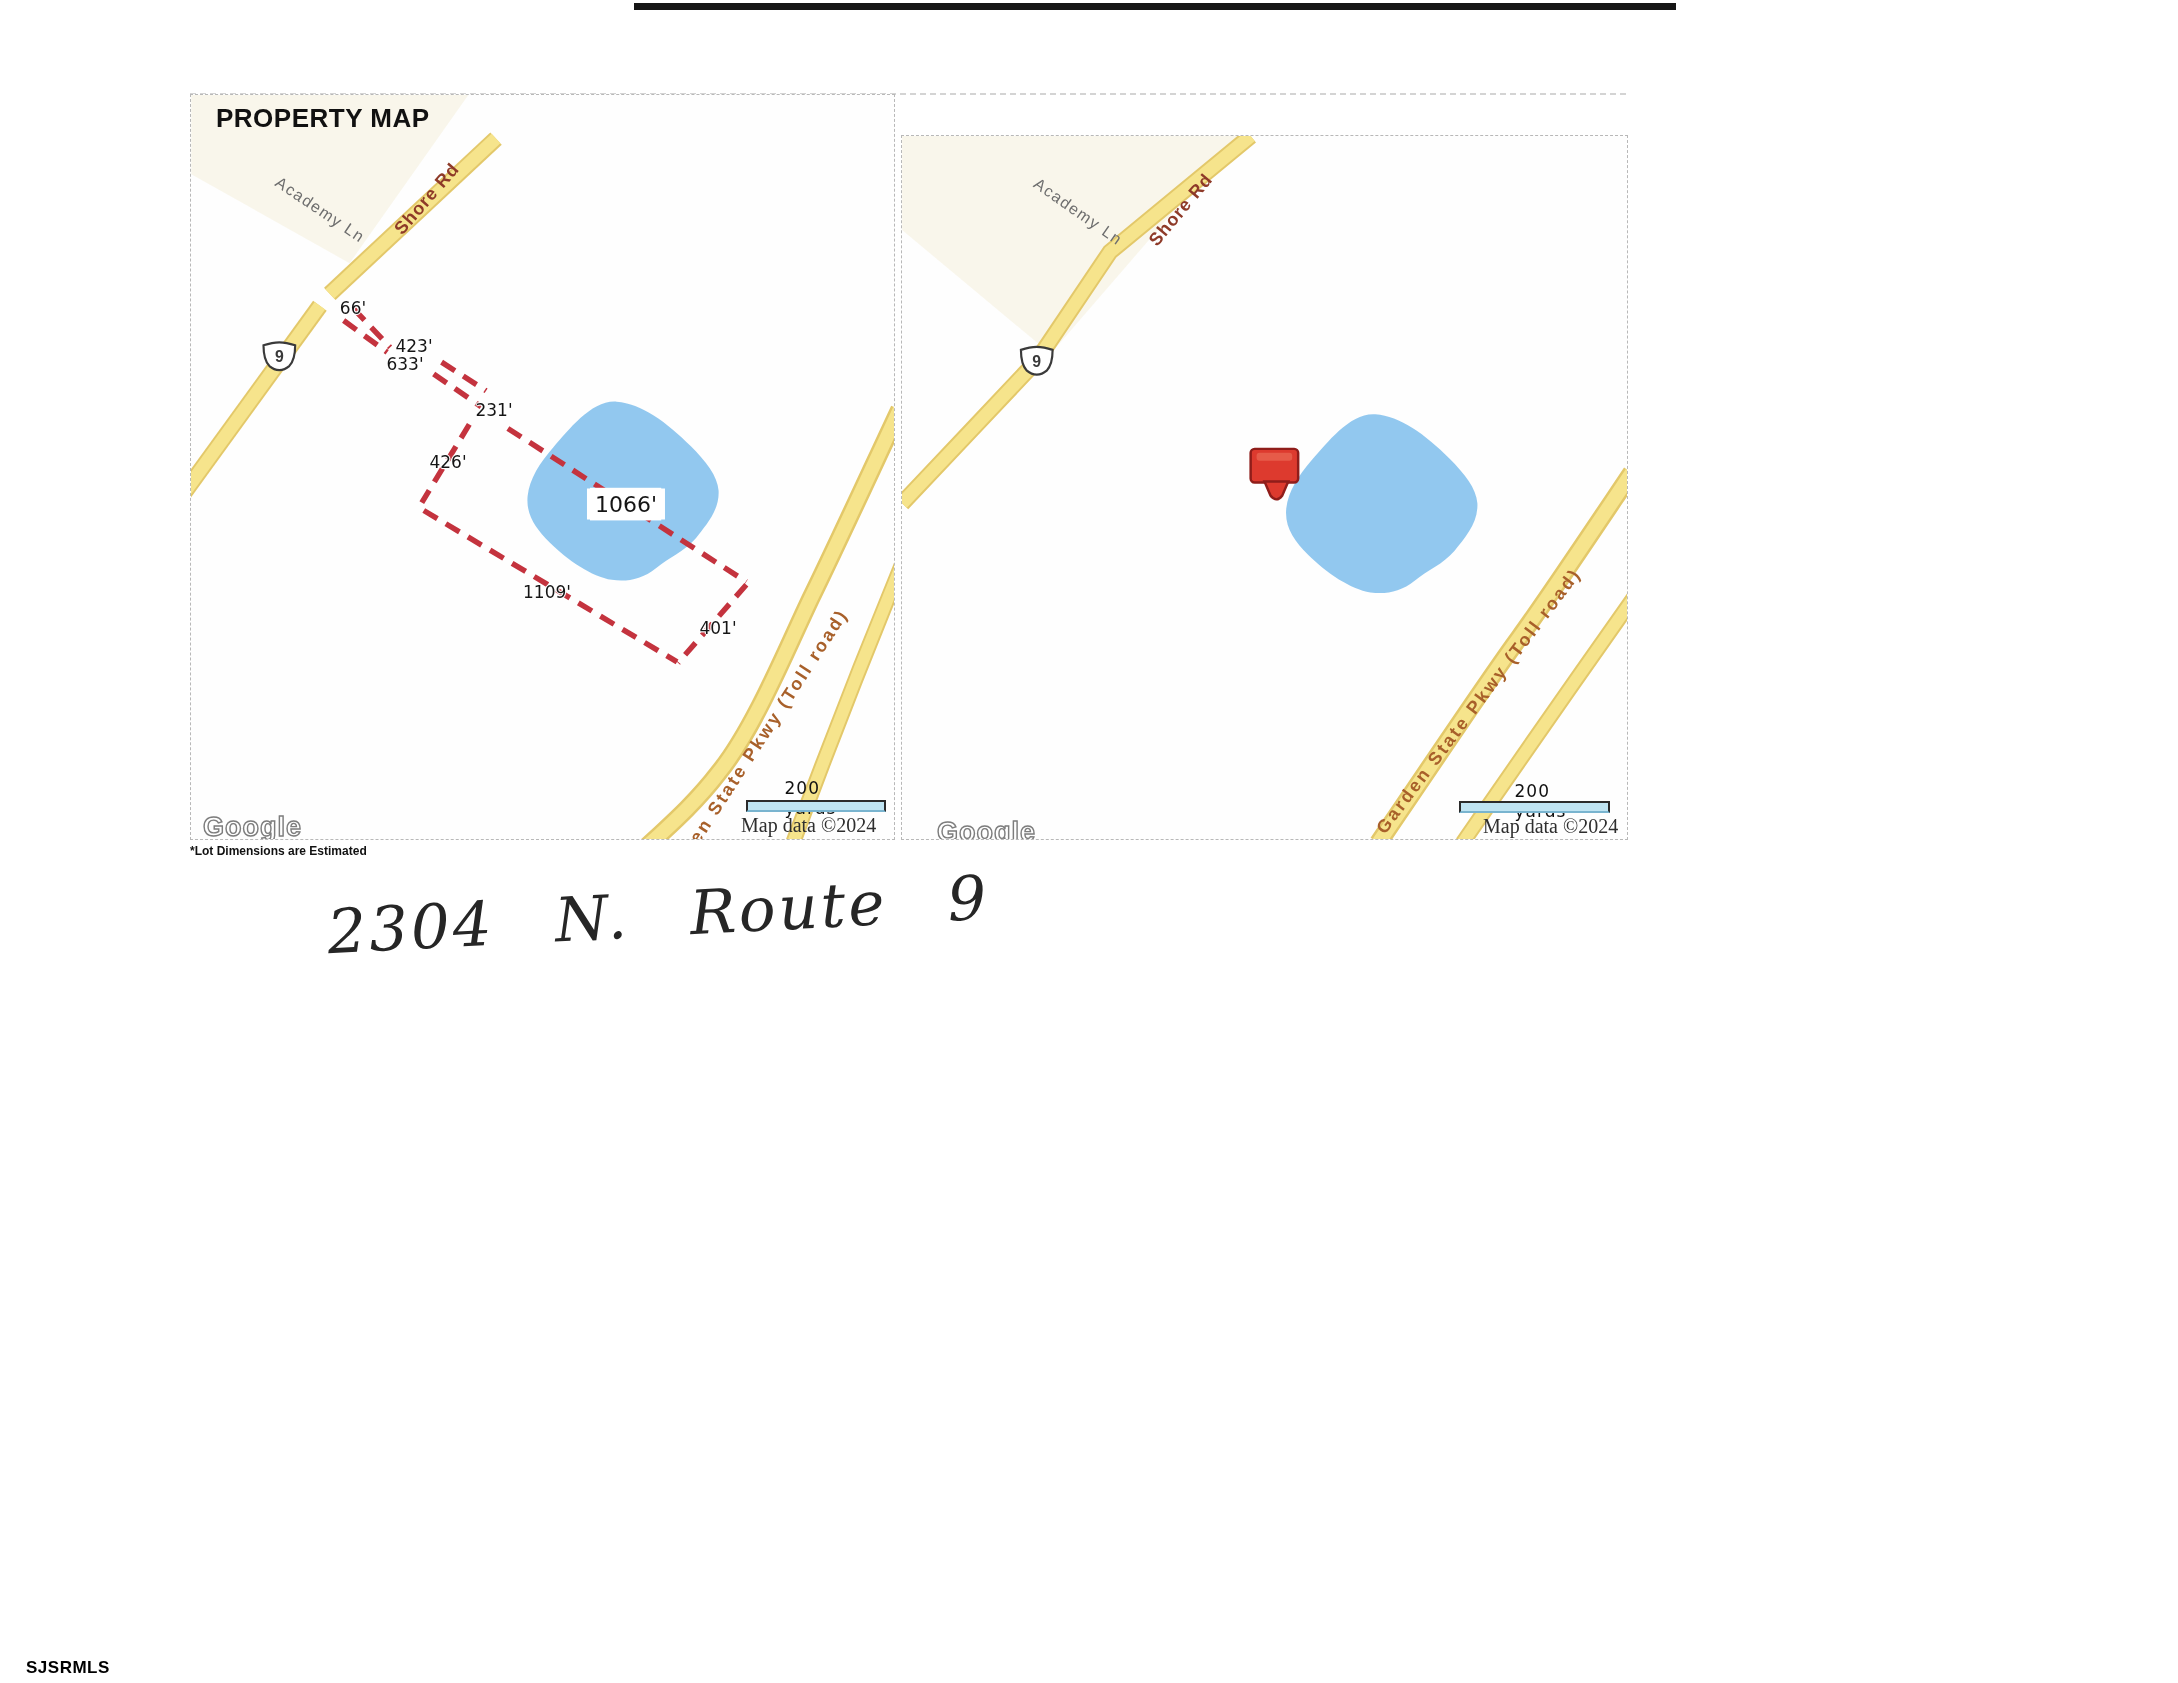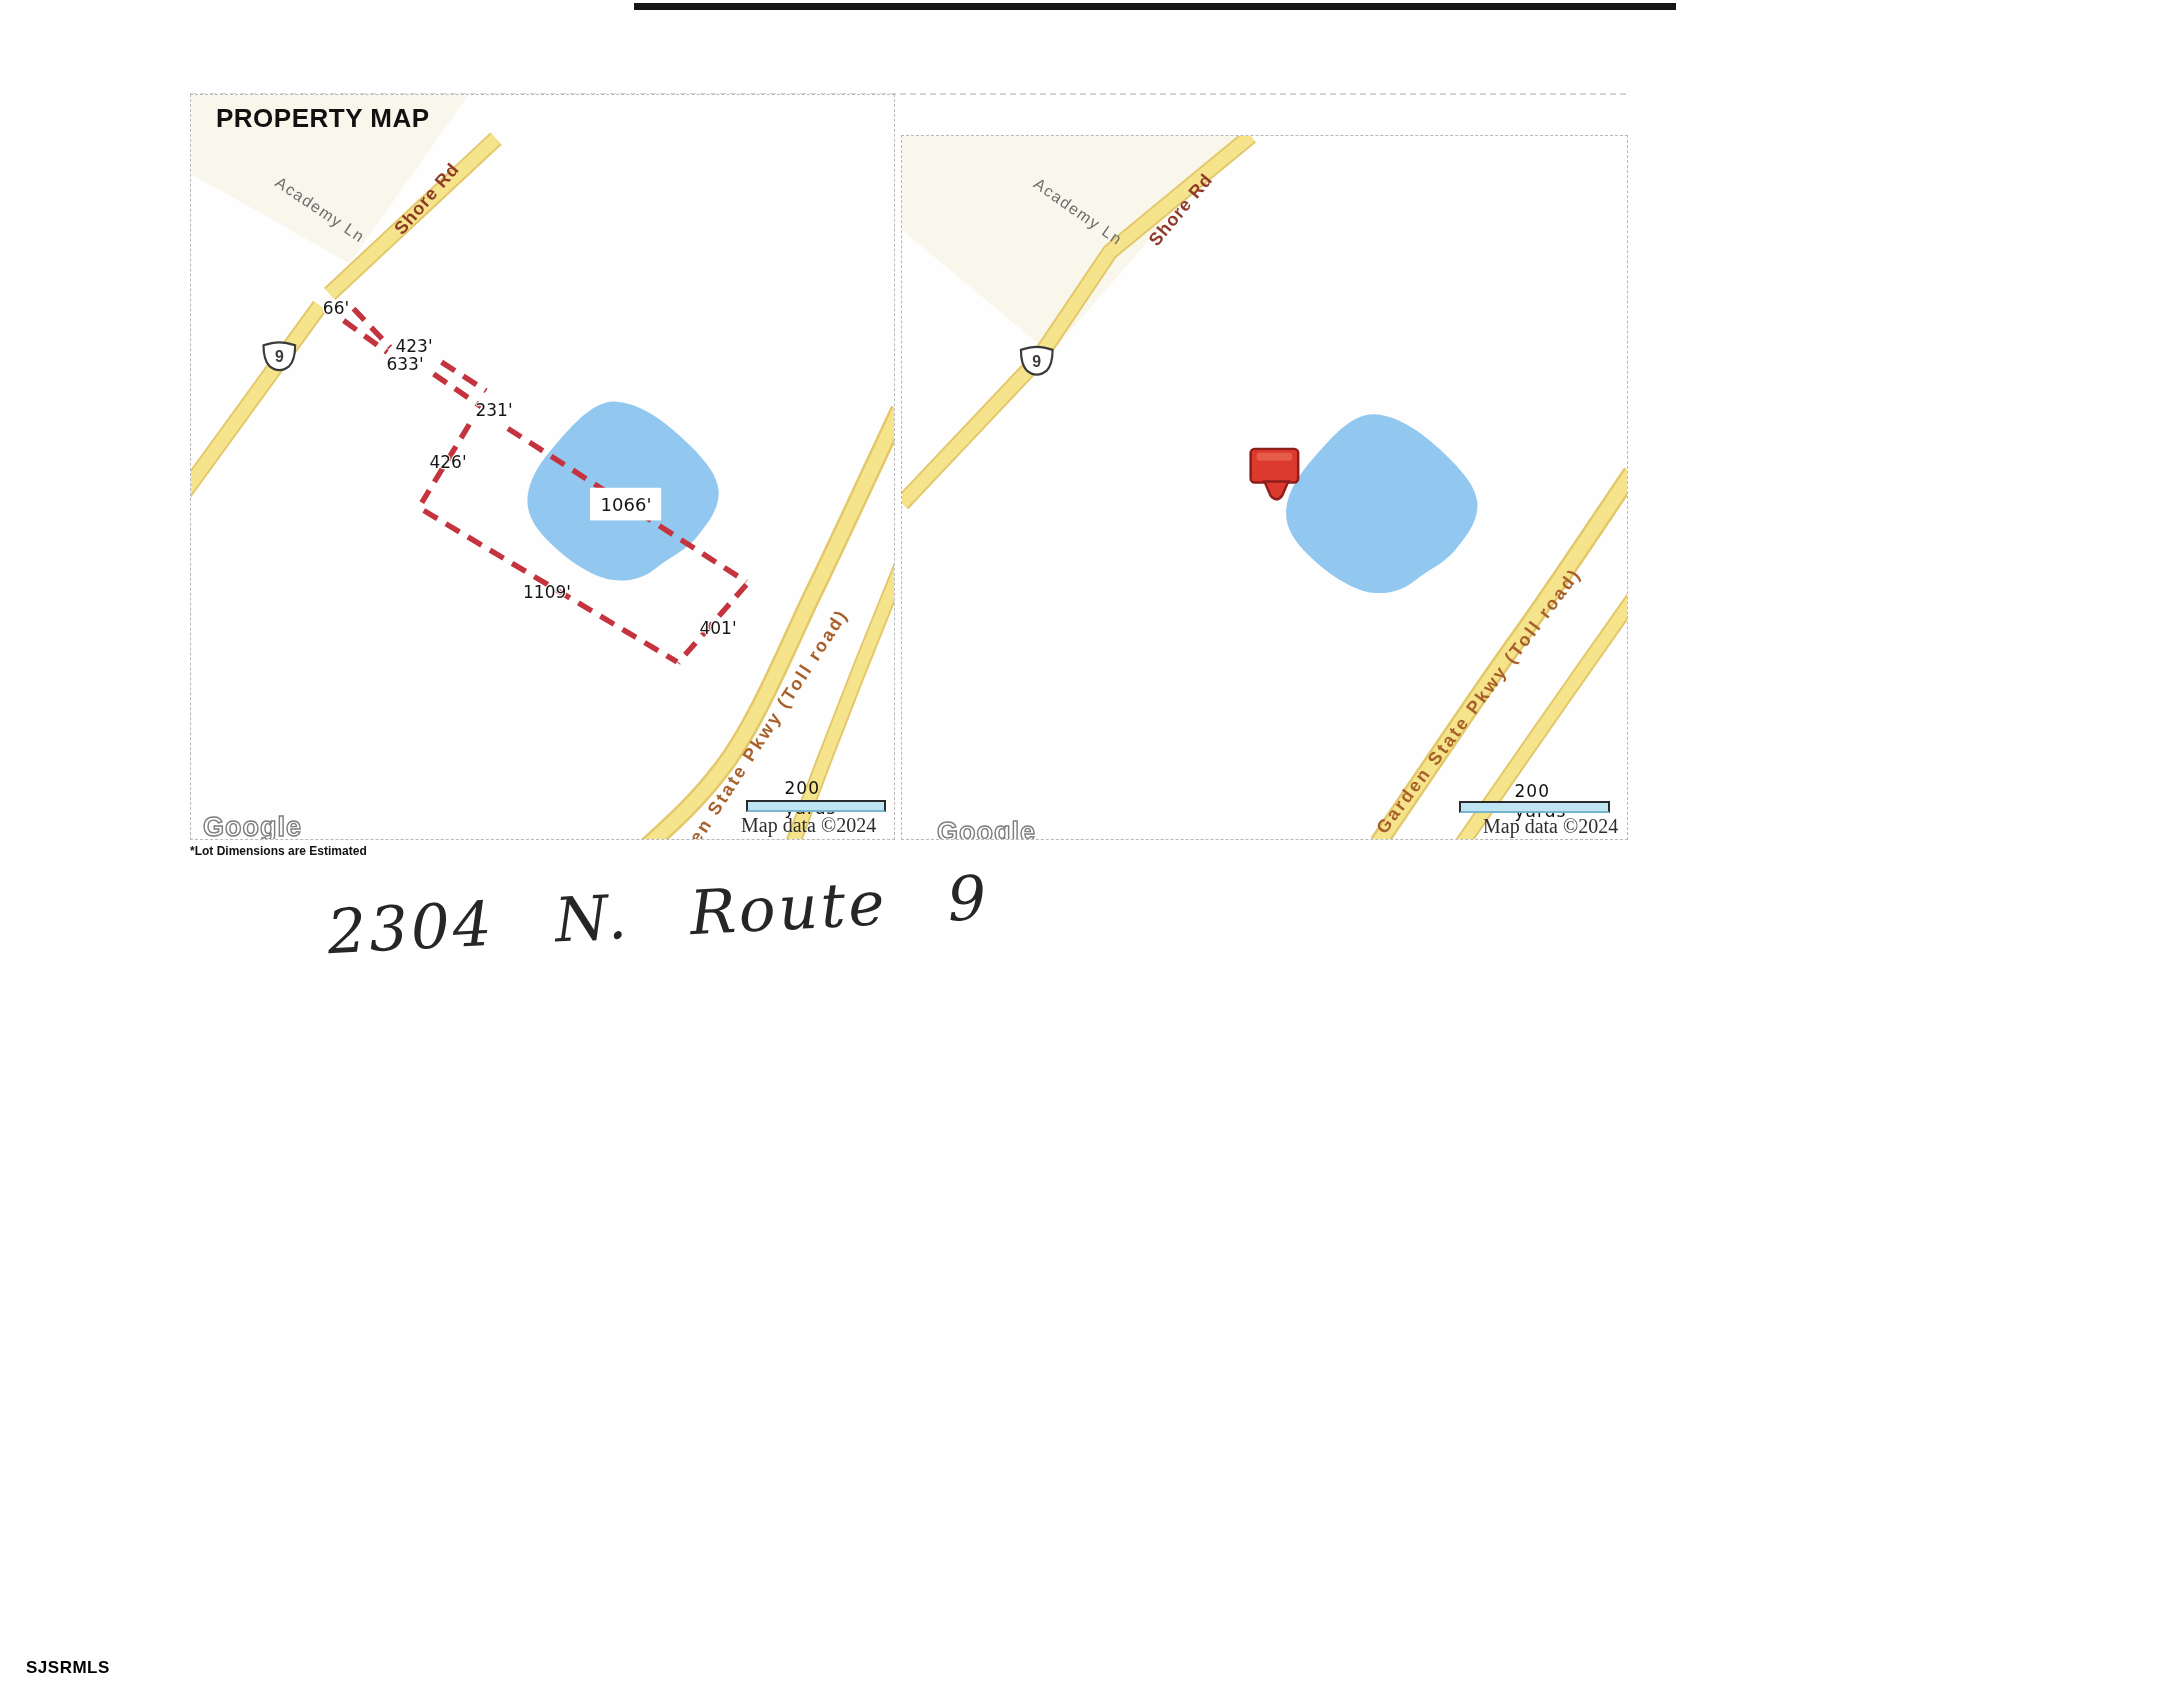--- a/index.html
+++ b/index.html
@@ -16,21 +16,21 @@
   .panel-title{position:absolute;left:25px;top:8px;font-size:26px;font-weight:bold;letter-spacing:0.5px;color:#111;}
 
   .maplabel{position:absolute;white-space:nowrap;transform:translate(-50%,-50%) rotate(var(--rot,0deg));}
   .lbl-gray{color:#6e6e6e;font-size:16px;letter-spacing:1.5px;}
   .lbl-shore{color:#8e3a28;font-size:18px;font-weight:bold;letter-spacing:1px;}
   .lbl-pkwy{color:#a8602a;font-size:18px;font-weight:bold;letter-spacing:2.5px;}
 
   .dim{position:absolute;white-space:nowrap;transform:translate(-50%,-50%);
        font-family:"DejaVu Sans",sans-serif;font-size:17px;color:#151515;
        text-shadow:0 0 2px #fff,0 0 2px #fff,-1px 0 0 #fff,1px 0 0 #fff,0 -1px 0 #fff,0 1px 0 #fff;}
-  .dim-box{background:#ffffff;padding:3px 8px;text-shadow:none;font-size:18px;text-align:center;}
+  .dim-box{background:#ffffff;padding:3px 8px;text-shadow:none;font-size:22px;text-align:center;}
 
   .google-logo{position:absolute;font-size:27px;font-weight:bold;letter-spacing:1px;color:#ffffff;
        -webkit-text-stroke:1.4px #7d7d7d;text-shadow:0 0 1px #999;margin-top:16px;}
   .scale-text{position:absolute;transform:translate(-50%,0);font-size:17px;color:#111;
        font-family:"DejaVu Sans",sans-serif;letter-spacing:1px;}
   .scale-bar{position:absolute;height:8px;background:#bfe4f2;border:2px solid #2b2b2b;border-bottom:2px solid #79b4cf;}
   .map-attrib{position:absolute;font-size:20px;color:#2e2e2e;font-family:Liberation Serif, serif;}
 
   .footnote{position:absolute;left:190px;top:844px;font-size:12px;font-weight:bold;color:#111;}
   .handwriting{position:absolute;left:327px;top:879px;font-family:"DejaVu Serif","Liberation Serif",serif;
@@ -90,21 +90,21 @@
         <text x="0" y="6" text-anchor="middle" font-size="16" font-weight="bold" fill="#3a3a3a">9</text>
       </g>
     </svg>
 
     <div class="panel-title">PROPERTY MAP</div>
 
     <span class="maplabel lbl-gray" style="left:129px;top:115px;--rot:34deg">Academy Ln</span>
     <span class="maplabel lbl-shore" style="left:236px;top:104px;--rot:-49deg">Shore Rd</span>
     <span class="maplabel lbl-pkwy" style="left:564px;top:653px;--rot:-57deg">Garden State Pkwy (Toll road)</span>
 
-    <span class="dim" style="left:145px;top:213px">66'</span>
+    <span class="dim" style="left:162px;top:213px">66'</span>
     <span class="dim" style="left:223px;top:251px">423'</span>
     <span class="dim" style="left:214px;top:269px">633'</span>
     <span class="dim" style="left:303px;top:315px">231'</span>
     <span class="dim" style="left:257px;top:367px">426'</span>
     <span class="dim dim-box" style="left:435px;top:409px">1066'</span>
     <span class="dim" style="left:356px;top:497px">1109'</span>
     <span class="dim" style="left:527px;top:533px">401'</span>
 
     <span class="google-logo" style="left:12px;top:701px">Google</span>
     <span class="scale-text" style="left:630px;top:683px">200 yards</span>

